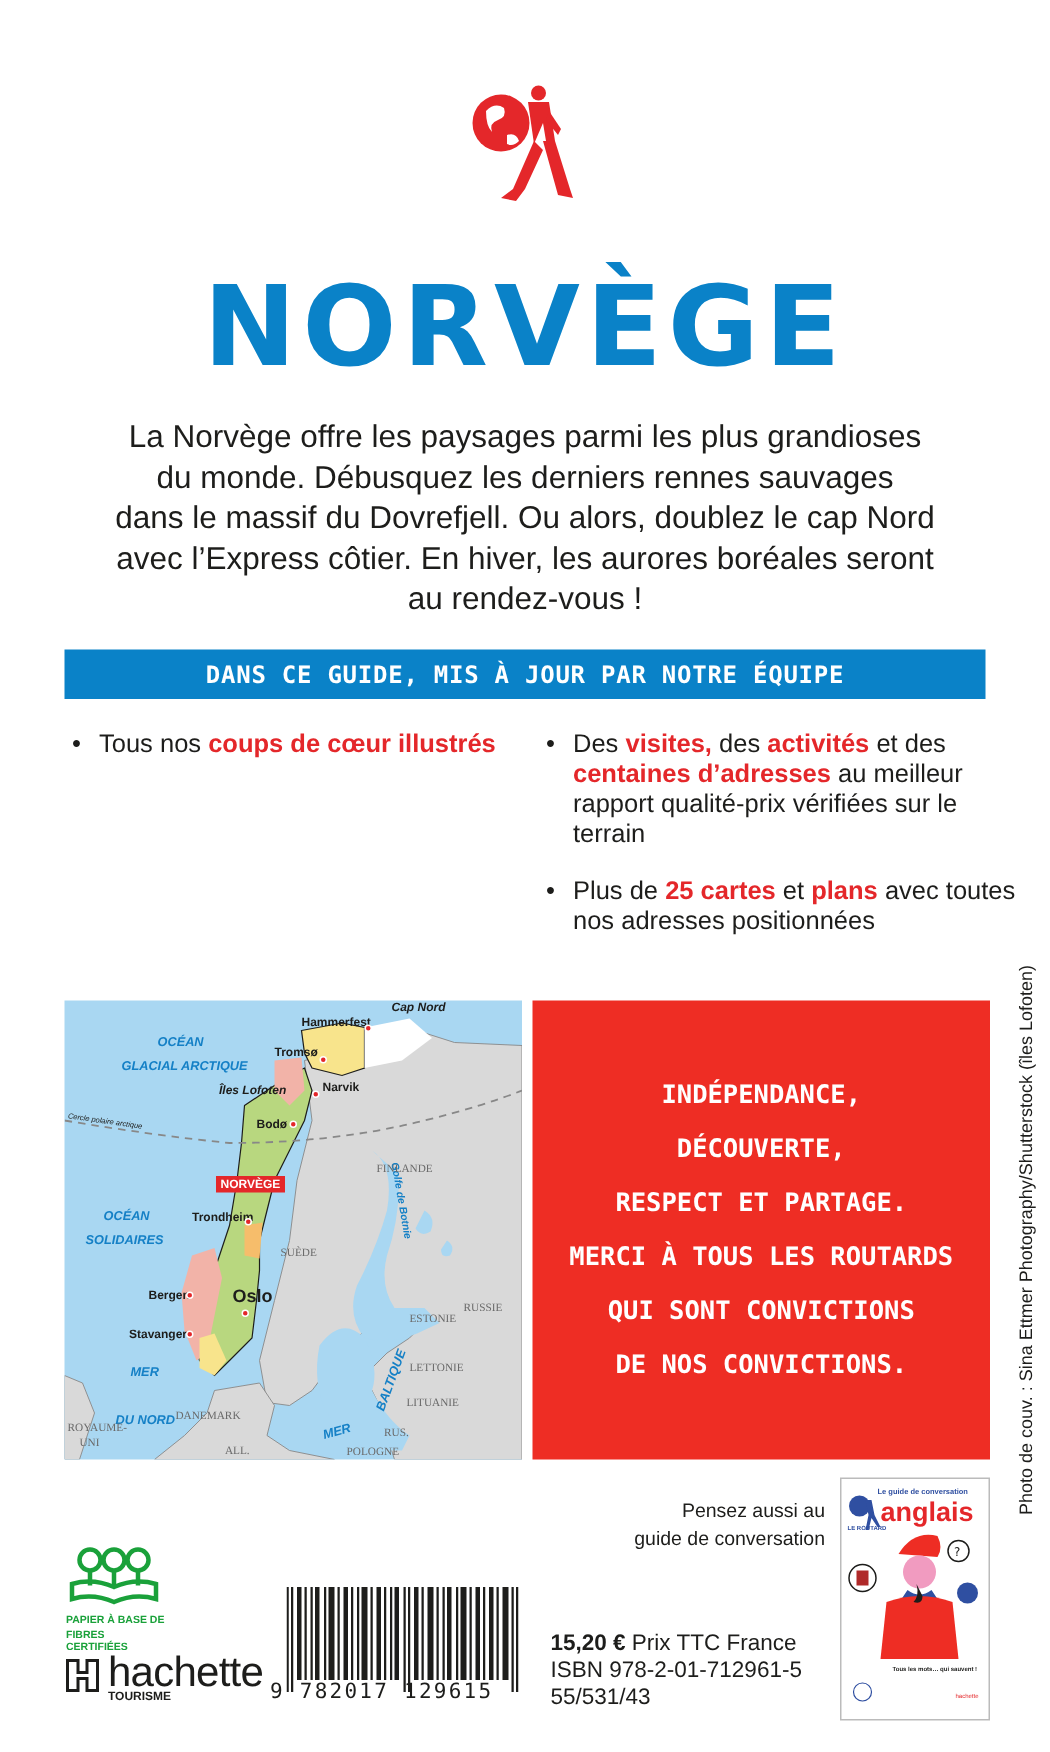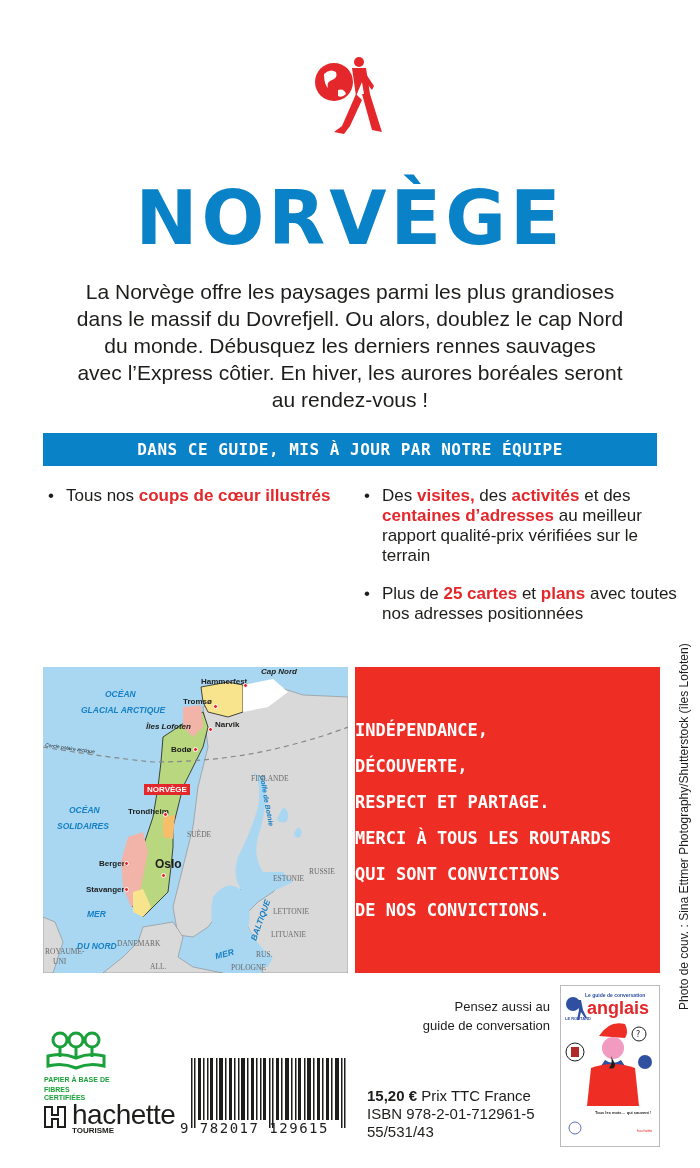--- a/index.html
+++ b/index.html
@@ -41,21 +41,21 @@
     .map-label { position: absolute; font-size: 8px; white-space: nowrap; }
     .sea { color: #1580c6; font-style: italic; font-weight: bold; font-size: 8.5px; }
     .city { color: #1d1d1b; font-weight: bold; font-size: 8px; }
     .country { color: #6a6a6a; font-family: "Liberation Serif", serif; font-size: 7.5px; }
     .norway-tag { background: #e4272a; color: #fff; font-weight: bold; font-size: 8px; padding: 1px 3px; }
     .oslo { font-size: 12px; }
     .dot { position: absolute; width: 5px; height: 5px; border-radius: 50%; background: #e4272a; border: 1px solid #fff; }
 
     .manifesto {
       position: absolute; left: 355px; top: 667px; width: 305px; height: 306px;
-      background: #ee2d24; color: #fff; display: flex; flex-direction: column; justify-content: center; align-items: flex-start;
+      background: #ee2d24; color: #fff; display: flex; flex-direction: column; justify-content: center; align-items: center;
       font-family: "DejaVu Sans Mono", monospace; font-weight: bold; font-size: 17px; line-height: 36px; text-align: center;
     }
 
     .credit {
       position: absolute; left: 677px; top: 1010px; transform-origin: left top; transform: rotate(-90deg);
       font-size: 12px; white-space: nowrap; color: #1d1d1b; width: 380px;
     }
 
     .see-also { position: absolute; left: 400px; top: 997px; width: 150px; text-align: right; font-size: 13px; line-height: 19px; }
 
@@ -95,22 +95,22 @@
     <path d="M44 44 l-14 32 l-8 6 l10 2 l6 -8 l12 -26 z" fill="#e4272a"></path>
     <path d="M50 44 l10 36 l10 2 l-2 -6 l-10 -32 z" fill="#e4272a"></path>
     <path d="M54 24 l8 12 l-2 4 l-8 -10z" fill="#e4272a"></path>
   </svg>
 </div>
 
 <div class="title">NORVÈGE</div>
 
 <div class="intro">
   <div>La Norvège offre les paysages parmi les plus grandioses</div>
+  <div>du monde. Débusquez les derniers rennes sauvages</div>
   <div>dans le massif du Dovrefjell. Ou alors, doublez le cap Nord</div>
-  <div>du monde. Débusquez les derniers rennes sauvages</div>
   <div>avec l’Express côtier. En hiver, les aurores boréales seront</div>
   <div>au rendez-vous !</div>
 </div>
 
 <div class="banner">DANS CE GUIDE, MIS À JOUR PAR NOTRE ÉQUIPE</div>
 
 <div class="bullets left">
   <div class="bullet">
     <span>Tous nos </span><span class="hl">coups de cœur illustrés</span>
   </div>

